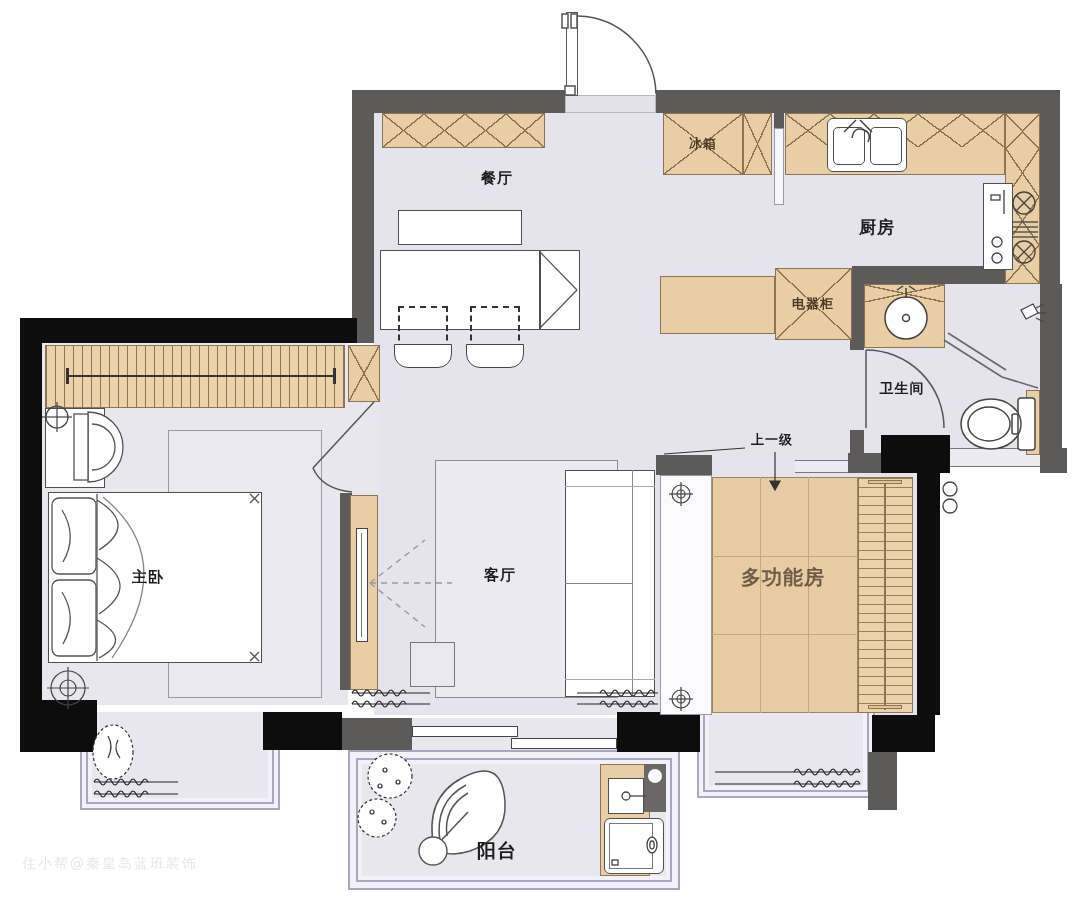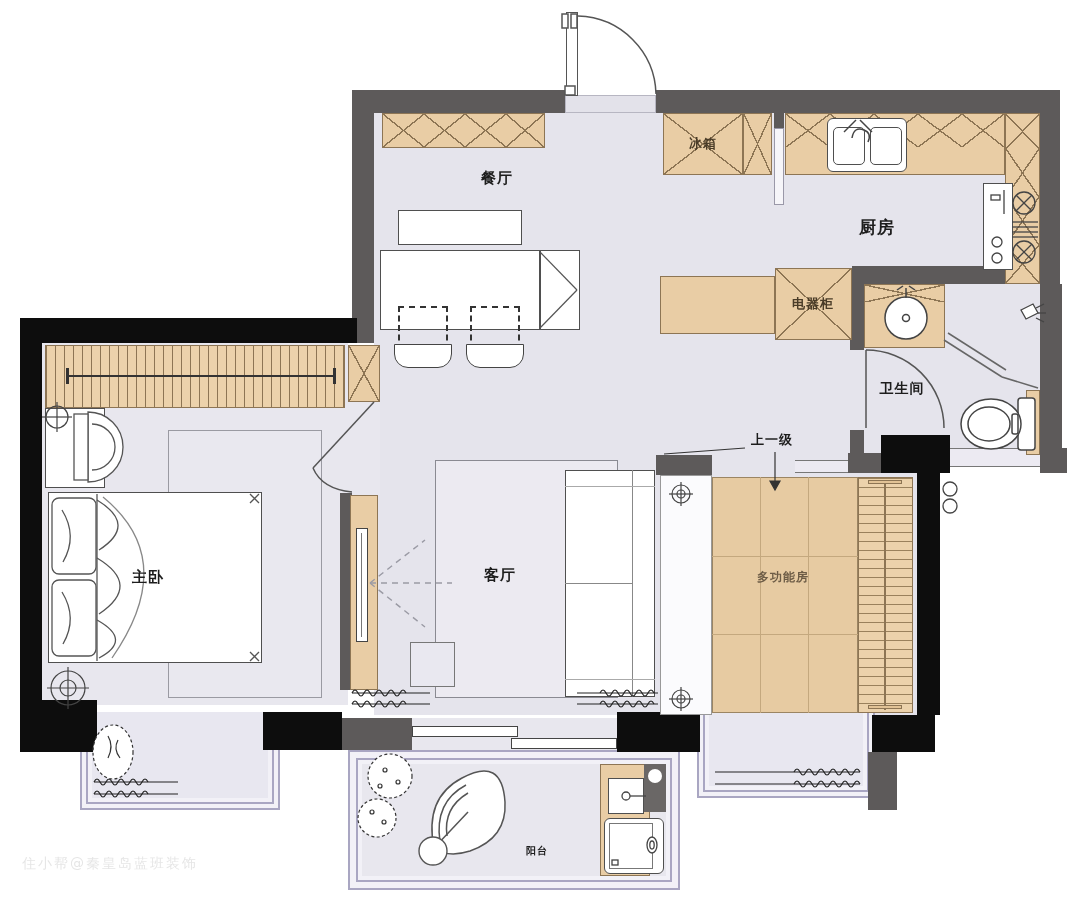--- a/index.html
+++ b/index.html
@@ -178,22 +178,22 @@
   <div class="abs" style="left:660px;top:475px;width:52px;height:240px;background:#fbfbfd;border:1px solid #999;"></div>
 
   <div class="label" style="left:497px;top:178px;font-size:15px;">餐厅</div>
   <div class="label" style="left:877px;top:227px;font-size:17px;">厨房</div>
   <div class="label" style="left:703px;top:144px;font-size:13px;color:#4a3c28;">冰箱</div>
   <div class="label" style="left:813px;top:304px;font-size:13px;color:#4a3c28;">电器柜</div>
   <div class="label" style="left:902px;top:389px;font-size:14px;">卫生间</div>
   <div class="label" style="left:772px;top:440px;font-size:13px;">上一级</div>
   <div class="label" style="left:148px;top:577px;font-size:15px;">主卧</div>
   <div class="label" style="left:500px;top:575px;font-size:15px;">客厅</div>
-  <div class="label" style="left:783px;top:577px;font-size:12px;color:#6d5c46;">多功能房</div>
-  <div class="label" style="left:497px;top:851px;font-size:10px;margin-left:40px;">阳台</div>
+  <div class="label" style="left:783px;top:577px;font-size:20px;color:#6d5c46;">多功能房</div>
+  <div class="label" style="left:497px;top:851px;font-size:19px;">阳台</div>
   <div class="wm" style="left:22px;top:855px;">住小帮@秦皇岛蓝班装饰</div>
 
   <svg class="overlay" width="1080" height="899" viewBox="0 0 1080 899">
 
     <g stroke="#555" fill="none" stroke-width="1.5">
       <path d="M578 16 A80 80 0 0 1 656 94"></path>
       <rect x="562" y="14" width="6" height="14" fill="#fff"></rect>
       <rect x="571" y="14" width="6" height="14" fill="#fff"></rect>
       <rect x="565" y="86" width="10" height="9" fill="#fff"></rect>
     </g>

